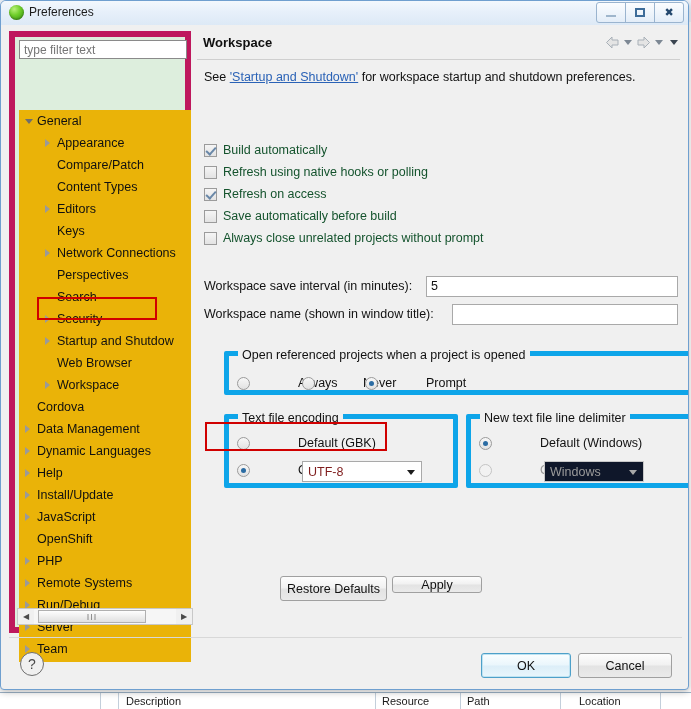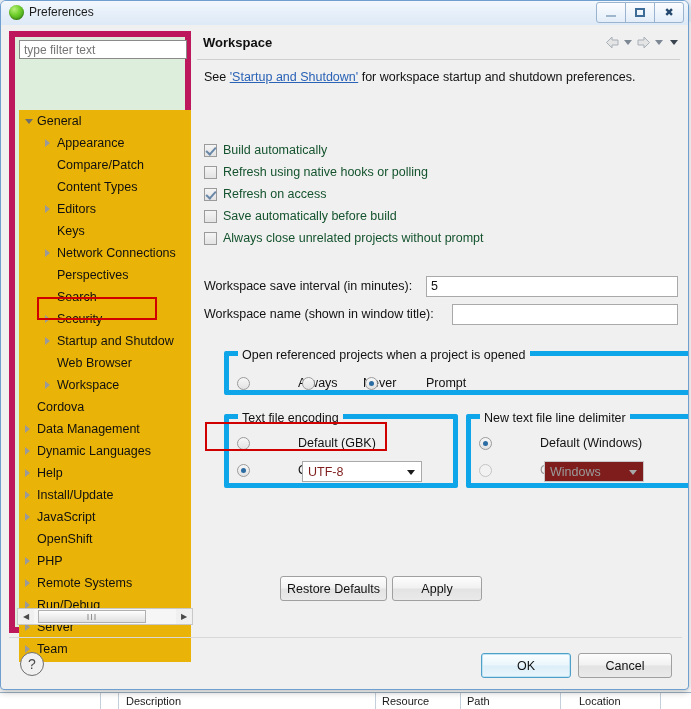--- a/index.html
+++ b/index.html
@@ -409,21 +409,21 @@
     padding-left: 5px;
   }
   .combo .combo-arrow {
     position: absolute;
     right: 6px; top: 8px;
     width: 0; height: 0;
     border-left: 4px solid transparent;
     border-right: 4px solid transparent;
     border-top: 5px solid #1c1c1c;
   }
-  .combo.disabled { background: #7f1d1d; border-color: #c8c8c8; }
+  .combo.disabled { background: #0f172a; border-color: #c8c8c8; }
   .combo.disabled .combo-text { color: #9a9a9a; }
   .combo.disabled .combo-arrow { border-top-color: #a8a8a8; }
 
   .btn {
     background: linear-gradient(to bottom, #fdfdfd 0%, #f1f1f1 48%, #e3e3e3 52%, #eaeaea 100%);
     border: 1px solid #a0a0a0;
     border-radius: 3px;
     box-sizing: border-box;
     font-family: "Liberation Sans", sans-serif;
     font-size: 12.5px;
@@ -439,21 +439,21 @@
     background: linear-gradient(to bottom, #fbfeff 0%, #eaf6fc 48%, #dceef8 52%, #e9f6fc 100%);
   }
   #btn-restore {
     position: absolute;
     left: 279px; top: 575px;
     width: 107px; height: 25px;
   }
   #btn-apply {
     position: absolute;
     left: 391px; top: 575px;
-    width: 90px; height: 25px;
+    width: 90px; height: 17px;
   }
 
   
   #footer-sep {
     position: absolute;
     left: 8px; top: 636px;
     width: 673px; height: 1px;
     background: #d8d8d8;
   }
   #help-btn {

